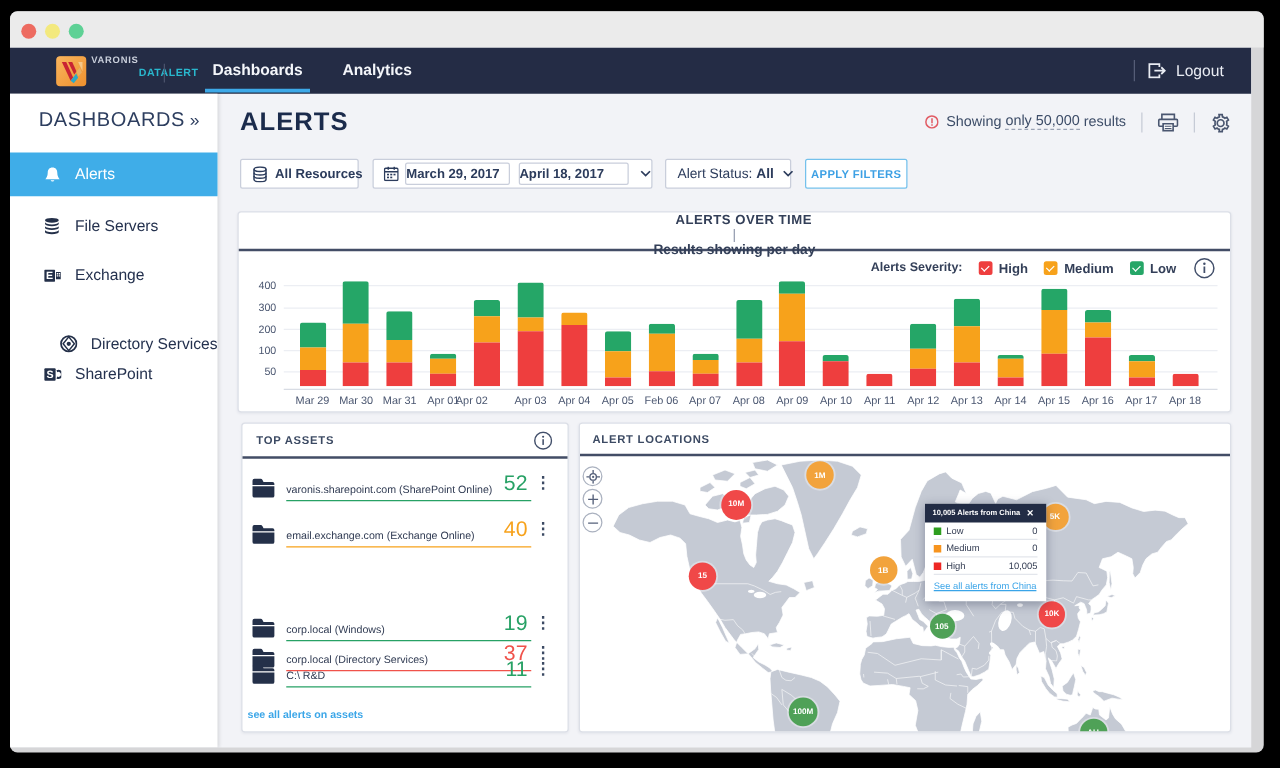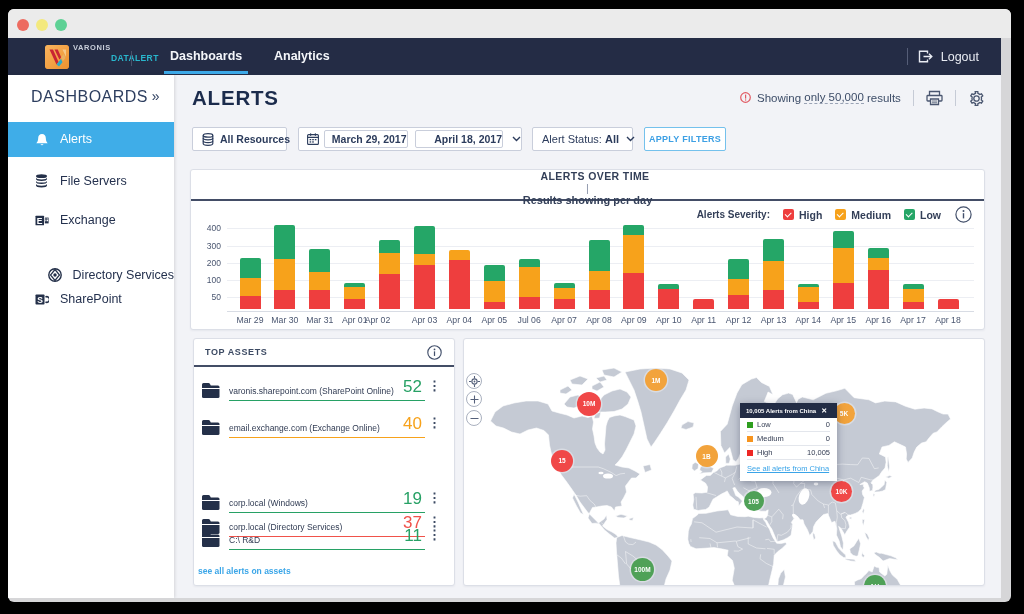--- a/index.html
+++ b/index.html
@@ -37,21 +37,21 @@
 .results { position:absolute; top:16px; left:566px; display:flex; align-items:center; font-size:11.5px; color:#3d4d68; white-space:nowrap; }
 .hicons { position:absolute; top:0; right:16px; height:46px; display:flex; align-items:center; color:#4a5670; }
 .hsep { width:1px; height:16px; background:#c6cbd6; }
 
 .fbox svg { flex:none; }
 .fbox { position:absolute; top:52px; height:24px; background:#fff; border:1px solid #c9cedb; border-radius:2px; display:flex; align-items:center; font-size:11px; color:#2c3c5c; white-space:nowrap; }
 .f1 { left:18px; width:95px; }
 .f2 { left:124px; width:224px; }
 .f3 { left:358px; width:101px; }
 .f4 { left:470px; width:82px; border:1px solid #74c1ec; color:#3da0e4; font-weight:bold; font-size:9px; justify-content:center; letter-spacing:0.3px; }
-.dinput { height:18px; border:1px solid #c9cedb; border-radius:2px; font-size:10.5px; display:flex; align-items:center; justify-content:flex-end; }
+.dinput { height:18px; border:1px solid #c9cedb; border-radius:2px; font-size:10.5px; display:flex; align-items:center; justify-content:flex-start; }
 
 
 .chead { position:absolute; left:0; top:0; width:100%; height:31px; border-bottom:2px solid #434d66; display:flex; align-items:center;flex-direction:column; }
 .ct1 { margin-left:15px; font-size:10.5px; color:#333f58; letter-spacing:0.4px; }
 .cpipe { margin:0 8px; color:#8a93a8; font-size:11px; }
 .ct2 { font-size:11px; color:#333f58; }
 .cleg { margin-left:auto; margin-right:12px; display:flex; align-items:center; color:#333f58; }
 .cb { width:11px; height:11px; border-radius:2px; margin-left:13px; margin-right:5px; position:relative; }
 .cb:after { content:""; position:absolute; left:2px; top:2.5px; width:5px; height:2.5px; border-left:1.6px solid #fff; border-bottom:1.6px solid #fff; transform:rotate(-45deg); }
 .clbl { font-size:10.5px; font-weight:bold; }
@@ -303,21 +303,21 @@
               <div class="sg" style="height:16px;"></div>
               <div class="so" style="height:21px;"></div>
               <div class="sr" style="height:7px;"></div>
             </div>
         <div class="xlbl" style="left:285.8px;">Apr 05</div>
         <div class="bar" style="left:327.7px;">
               <div class="sg" style="height:8px;"></div>
               <div class="so" style="height:30px;"></div>
               <div class="sr" style="height:12px;"></div>
             </div>
-        <div class="xlbl" style="left:320.7px;">Jul 06</div>
+        <div class="xlbl" style="left:320.7px;">Feb 06</div>
         <div class="bar" style="left:362.6px;">
               <div class="sg" style="height:5px;"></div>
               <div class="so" style="height:11px;"></div>
               <div class="sr" style="height:10px;"></div>
             </div>
         <div class="xlbl" style="left:355.6px;">Apr 07</div>
         <div class="bar" style="left:397.5px;">
               <div class="sg" style="height:31px;"></div>
               <div class="so" style="height:19px;"></div>
               <div class="sr" style="height:19px;"></div>
@@ -430,20 +430,23 @@
               <path d="M1 2.5 Q1 1 2.5 1 L7.5 1 Q8.5 1 9 2 L9.8 3.5 L17 3.5 Q18.5 3.5 18.5 5 L18.5 6 L1 6 Z" fill="#243049"></path>
               <path d="M1 7 L18.5 7 L18.5 14.5 Q18.5 16 17 16 L2.5 16 Q1 16 1 14.5 Z" fill="#243049"></path>
             </svg>
           <div class="atext">C:\ R&amp;D<div class="aline" style="background:#27a165;"></div></div>
           <div class="anum" style="color:#27a165;">11</div>
           <div class="adots">⋮</div>
         </div>
         <div class="alink">see all alerts on assets</div>
       </div>
       <div class="panel p-map">
+        <div class="mhead">
+            <b>ALERT LOCATIONS</b>
+          </div>
         <svg class="worldmap" width="522" height="221" viewBox="0 0 522 221">
         <g fill="#c5cad4" stroke="#ffffff" stroke-width="0.6" stroke-linejoin="round">
         <path d="M26.5,55L31,46L39,40L50,37L62,35L74,35L84,38L88,45L95,47L103,49L110,52L118,50L124,51.5L128,50L129.5,56L128.5,63L130,70L131,77L133,82L136,86L139,88L141,84L140.5,78L141,72L141.5,66L142,60L143.5,55L145.5,51.5L150,50L156,49L161,50.5L166,52.5L170,54L172,60L170,68L166,76L162,84L158,91L154,96L151,99L158,101L165,102L171,105L176,108L172,112L167.5,112L164.5,116L161.5,120L162.5,126L159.5,132L157,136L158,140L151.5,141L150.5,145L147.5,141L143,139.5L137.5,140L132.5,141L128.5,141.5L126,146L124,152L128,157.5L134.5,157L140,153L142.5,149L143,153.5L138.5,160L143,163.5L148,166L152,168.5L154.5,171.5L150.5,172L146,168.5L140.5,164L135.5,158L129.5,152L123.5,146L119,140L116,136L112.5,130L107,122L102,115L97.5,109L93.5,103L90,96L87.5,88L85.5,79L84.5,69L80,64.5L72.5,62L64,64L56,68L47.5,66L39.5,62L32,60Z"></path>
               <path d="M110,128L114,136L117,143L119.5,148.5L116.5,147L112.5,140L108.5,132Z"></path>
               <path d="M131,48L137,45.5L135.5,52L130,52.5Z"></path>
               <path d="M100,38L106,31L114,29L120,32L118,39L110,42L103,41Z"></path>
               <path d="M96,24L104,20L108,24L102,28L96,27Z"></path>
               <path d="M121,42L126,39L128,44L123,46Z"></path>
               <path d="M106,14L116,10L124,13L118,19L108,18Z"></path>
               <path d="M128,20L136,16L140,21L133,25L128,23Z"></path>

